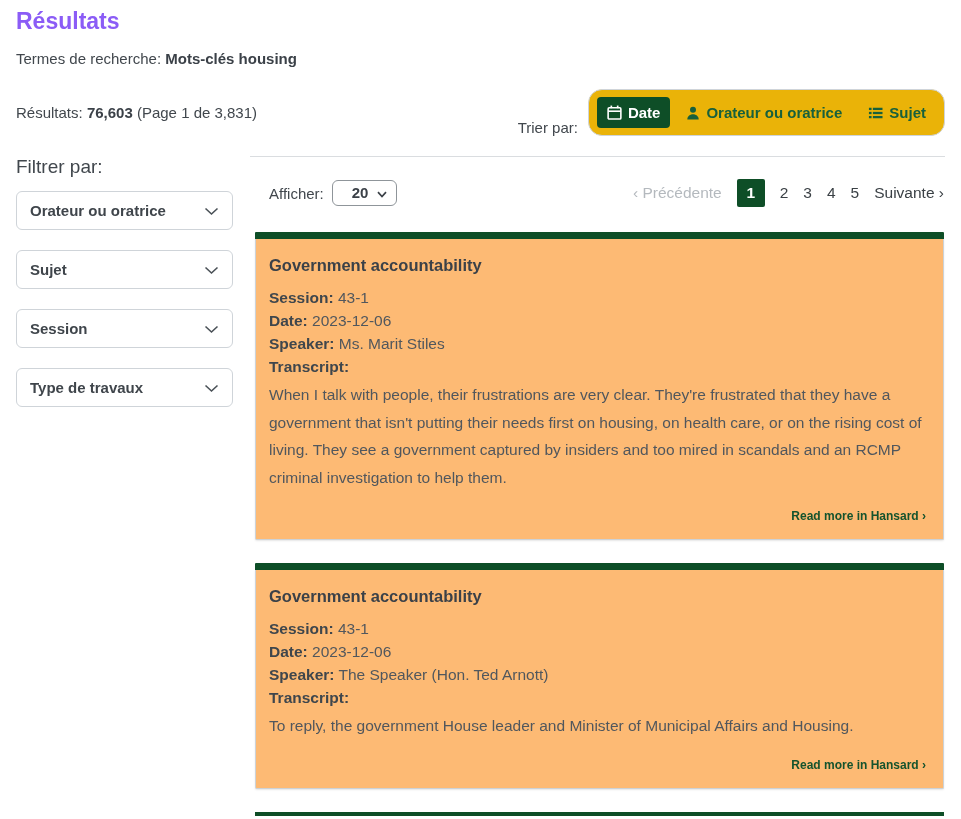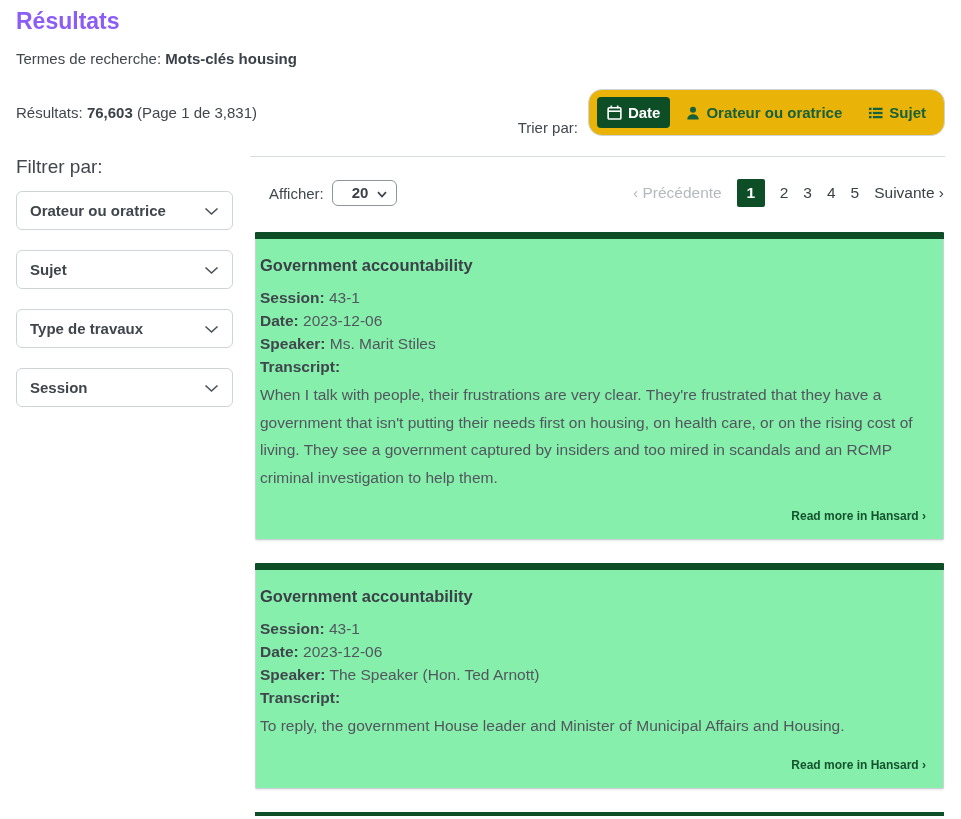--- a/index.html
+++ b/index.html
@@ -61,22 +61,22 @@
   .pg-num.active {
     background:#0e4e27; color:#ffffff; width:28px; height:28px; border-radius:2px;
     display:flex; align-items:center; justify-content:center; font-weight:bold;
   }
   .pg-next { color:#3a4045; cursor:pointer; }
 
   
   .card { margin:0 1px 23px 5px; }
   .card-bar { height:7px; background:#0e4e27; border-radius:1px 1px 0 0; }
   .card-body {
-    border:1px solid #cdd2d6; border-top:none; background:#86efac;
-    padding:17px 17px 15px 4px; box-shadow:0 1px 2px rgba(0,0,0,0.10); border-radius:0 0 2px 2px;
+    border:1px solid #cdd2d6; border-top:none; background:#fdba74;
+    padding:17px 17px 15px 13px; box-shadow:0 1px 2px rgba(0,0,0,0.10); border-radius:0 0 2px 2px;
   }
   .card-title { font-size:16.5px; font-weight:bold; color:#3b4148; margin-bottom:11px; }
   .card-field { font-size:15.5px; line-height:23px; color:#51575d; }
   .card-field b { color:#3f464c; }
   .card-transcript { font-size:15.5px; line-height:27.5px; color:#51575d; margin-top:3px; }
   .card-readmore { text-align:right; margin-top:15px; }
   .card-readmore a { font-size:12px; font-weight:bold; color:#14532d; text-decoration:none; cursor:pointer; }
 
   .peek-bar { height:4px; background:#0e4e27; margin:0 1px 0 5px; }
 </style>
@@ -156,30 +156,30 @@
       <button class="filter-btn">
         <span>Sujet</span>
         <span>
           <svg width="15" height="9" viewBox="0 0 15 9" fill="none">
               <path d="M1.5 1.5l6 5.5 6-5.5" stroke="#4a5157" stroke-width="1.6" fill="none"></path>
             </svg>
         </span>
       </button>
 
       <button class="filter-btn">
+        <span>Session</span>
+        <span>
+          <svg width="15" height="9" viewBox="0 0 15 9" fill="none">
+              <path d="M1.5 1.5l6 5.5 6-5.5" stroke="#4a5157" stroke-width="1.6" fill="none"></path>
+            </svg>
+        </span>
+      </button>
+
+      <button class="filter-btn">
         <span>Type de travaux</span>
-        <span>
-          <svg width="15" height="9" viewBox="0 0 15 9" fill="none">
-              <path d="M1.5 1.5l6 5.5 6-5.5" stroke="#4a5157" stroke-width="1.6" fill="none"></path>
-            </svg>
-        </span>
-      </button>
-
-      <button class="filter-btn">
-        <span>Session</span>
         <span>
           <svg width="15" height="9" viewBox="0 0 15 9" fill="none">
               <path d="M1.5 1.5l6 5.5 6-5.5" stroke="#4a5157" stroke-width="1.6" fill="none"></path>
             </svg>
         </span>
       </button>
     </div>
 
     <div class="results-col">
 

